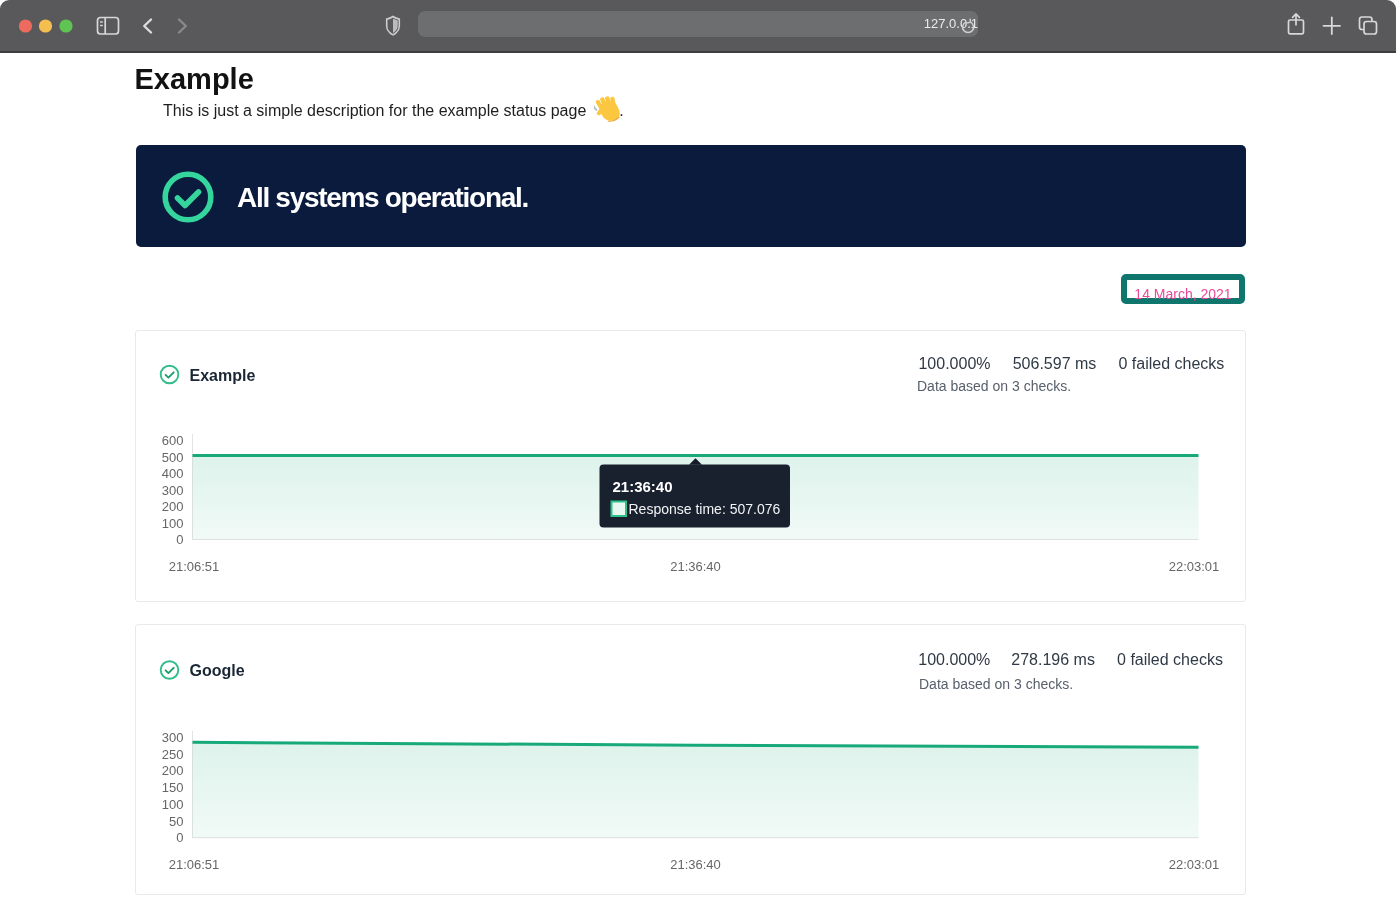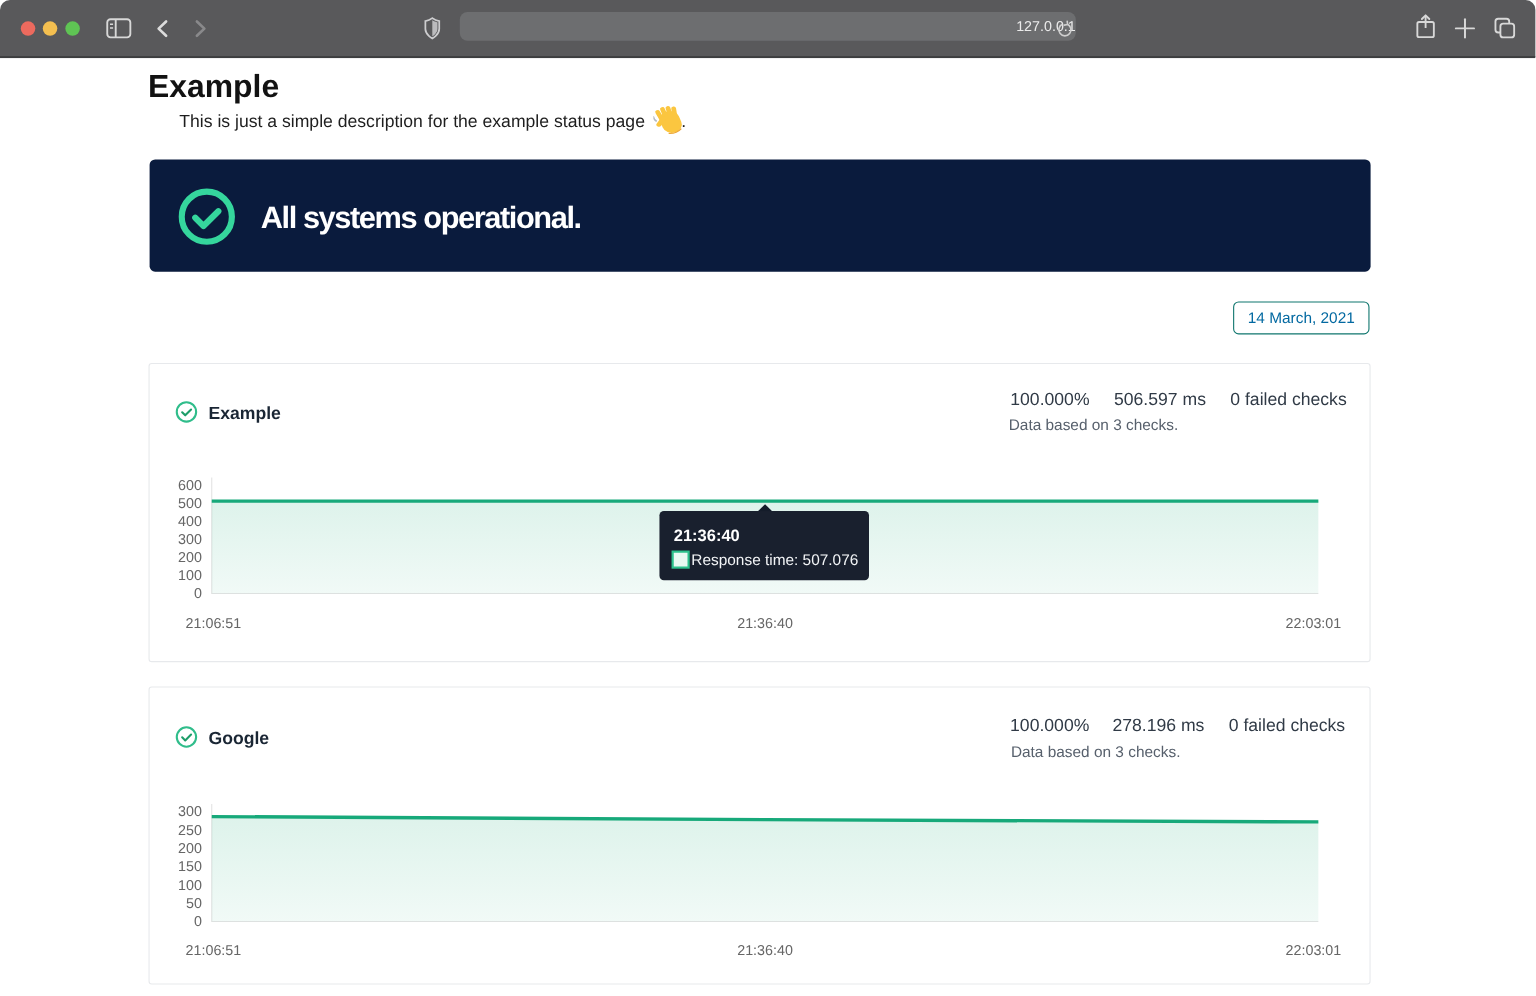--- a/index.html
+++ b/index.html
@@ -63,21 +63,21 @@
       </svg></div>
 
   <div class="abs" style="left:136px; top:145px; width:1110px; height:102px; background:#0a1b3d; border-radius:5px;">
     <svg width="52" height="52" viewBox="0 0 52 52" style="position:absolute; left:26px; top:26px;">
       <circle cx="26" cy="26" r="22.8" fill="none" stroke="#35d69d" stroke-width="5.6"></circle>
       <path d="M15.5 27 l7.5 7.5 l13.5 -13.5" fill="none" stroke="#35d69d" stroke-width="5.6" stroke-linecap="round" stroke-linejoin="round"></path>
     </svg>
     <div class="abs" style="left:101px; top:38.5px; font-size:28px; font-weight:bold; color:#fff; letter-spacing:-1.3px; line-height:1;">All systems operational.</div>
   </div>
 
-  <div class="abs" style="left:1121px; top:274px; width:124px; height:30px; border:1px solid #0f766e; border-radius:5px; font-size:14px; color:#0369a1; line-height:28px; text-align:center;">14 March, 2021</div>
+  <div class="abs" style="left:1121px; top:274px; width:124px; height:30px; border:6px solid #0f766e; border-radius:5px; font-size:14px; color:#ec4899; line-height:28px; text-align:center;">14 March, 2021</div>
 
   <div class="abs" style="left:135px; top:330px; width:1111px; height:272px; border:1px solid #e7e9ec; border-radius:3px; background:#fff;"></div>
   <svg class="abs" style="left:135px; top:330px;" width="1111" height="272" viewBox="135 330 1111 272">
       <defs>
         <linearGradient id="gf1" x1="0" y1="0" x2="0" y2="1">
           <stop offset="0" stop-color="rgba(18,168,114,0.14)"></stop>
           <stop offset="1" stop-color="rgba(18,168,114,0.06)"></stop>
         </linearGradient>
       </defs>
 

